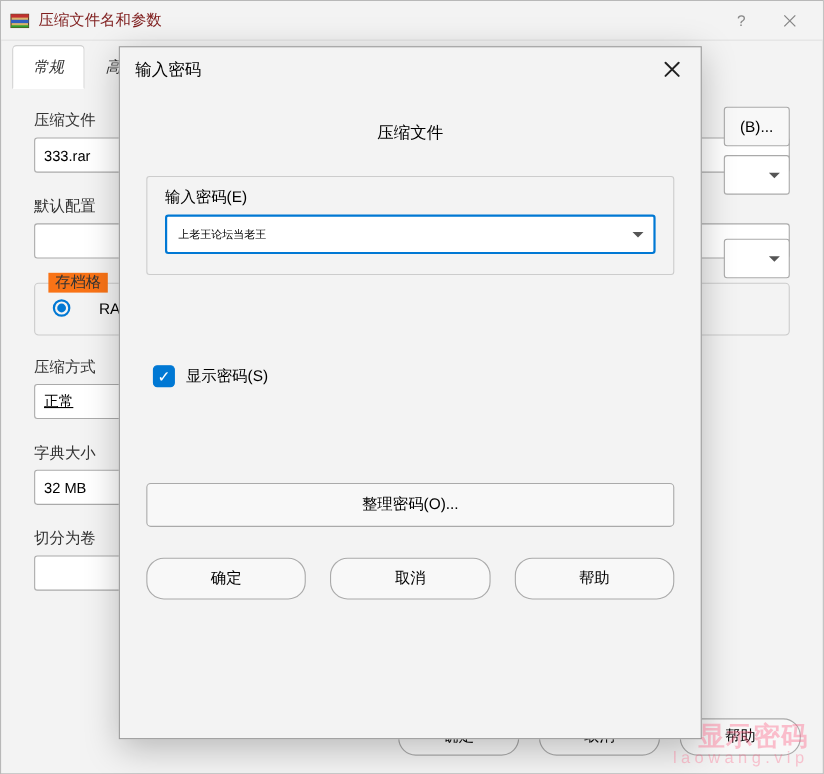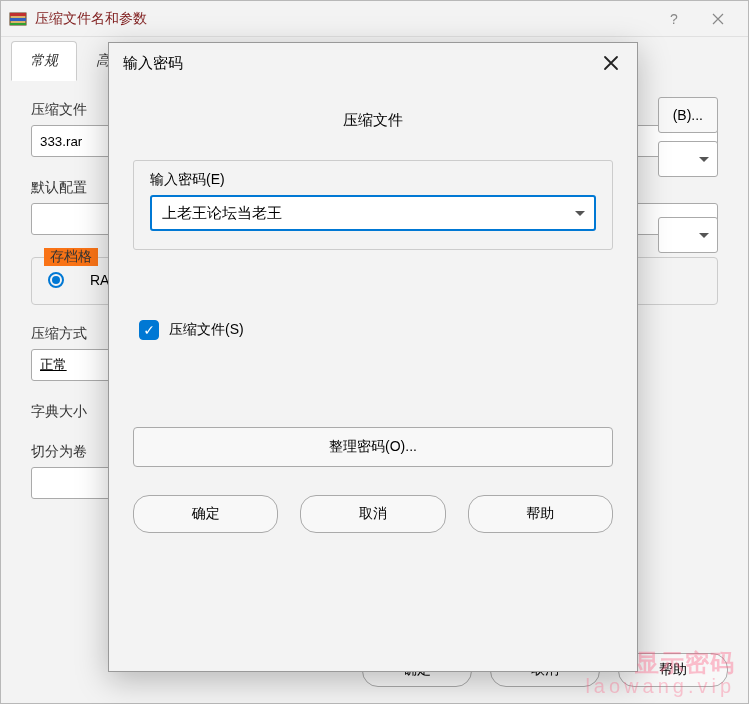--- a/index.html
+++ b/index.html
@@ -184,35 +184,35 @@
   text-align: center;
   margin: 18px 0 30px;
   font-size: 15px;
 }
 
 .modal-fieldset {
   border: 1px solid #ccc;
   border-radius: 3px;
   position: relative;
   padding: 34px 16px 18px;
-  margin-bottom: 30px;
+  margin-bottom: 42px;
 }
 .modal-fieldset-label {
   position: absolute;
   top: 10px; left: 16px;
 }
 .pw-input-wrap {
   position: relative;
 }
 .pw-input {
   width: 100%;
   height: 36px;
   border: 2px solid #0078d4;
   padding: 4px 30px 4px 10px;
-  font-size: 15px;
+  font-size: 10px;
   background: #fff;
   border-radius: 3px;
   outline: none;
 }
 .pw-input-wrap .combo-arrow {
   top: 2px; right: 2px; height: 32px;
   border-left: none;
 }
 
 .checkbox-group {
@@ -266,21 +266,21 @@
   text-align: right;
   pointer-events: none;
 }
 .watermark .line1 {
   font-size: 24px;
   font-weight: bold;
   color: rgba(255, 80, 120, 0.35);
   letter-spacing: 1px;
 }
 .watermark .line2 {
-  font-size: 20px;
+  font-size: 15px;
   color: rgba(255, 80, 120, 0.3);
   letter-spacing: 4px;
   margin-top: -4px;
   text-align: right;
 }
 
 .browse-btn {
   position: absolute;
   top: 96px;
   right: 30px;
@@ -347,20 +347,21 @@
       </div>
     </div>
 
     <div class="field-group">
       <span class="field-label">压缩方式</span>
       <input class="text-input" style="width: 120px; text-decoration: underline;" value="正常">
     </div>
 
     <div class="field-group">
       <span class="field-label">字典大小</span>
+      <input class="text-input" style="width: 120px;" value="32 MB">
     </div>
 
     <div class="field-group">
       <span class="field-label">切分为卷</span>
       <input class="text-input" style="width: 120px;">
     </div>
   </div>
 
   <div class="browse-btn">
     <span>(B)...</span>
@@ -394,21 +395,21 @@
           <span class="chev-down"></span>
         </div>
       </div>
     </div>
 
     <div class="checkbox-group">
       <div class="cb-row">
         <span class="checkbox checked">
           <span class="checkmark">✓</span>
         </span>
-        <span>压缩文件(S)</span>
+        <span>显示密码(S)</span>
       </div>
     </div>
 
     <div class="organize-btn">
       <span>整理密码(O)...</span>
     </div>
 
     <div class="modal-buttons">
       <div class="btn">确定</div>
       <div class="btn">取消</div>

